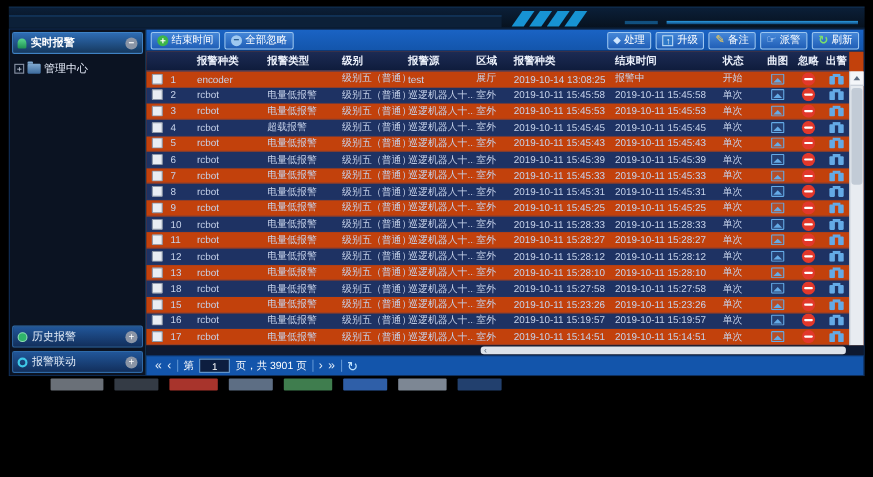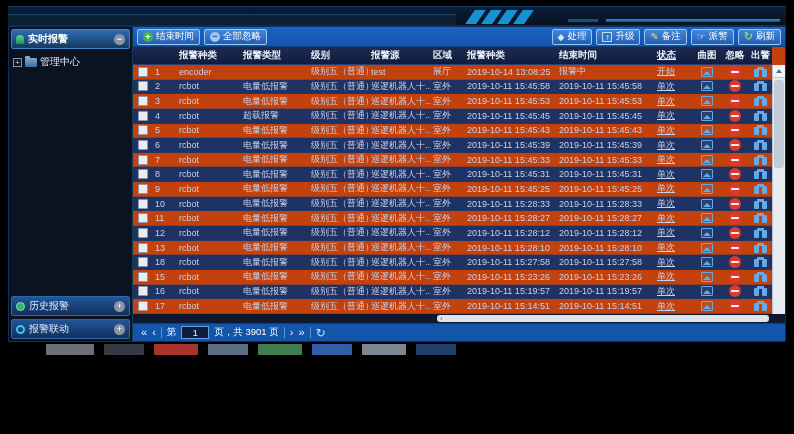--- a/index.html
+++ b/index.html
@@ -66,21 +66,21 @@
   .td,.th{display:flex;align-items:center;white-space:nowrap;overflow:hidden;padding:0 2px;}
   .c-check{width:20px;justify-content:center;}
   .c-num{width:24px;}
   .c-cat{width:64px;}
   .c-type{width:68px;}
   .c-level{width:60px;}
   .c-src{width:62px;}
   .c-area{width:34px;}
   .c-start{width:92px;}
   .c-end{width:98px;}
-  .c-status{width:38px;text-decoration:underline;}
+  .c-status{width:38px;}
   .c-chart{width:28px;justify-content:center;}
   .c-ignore{width:28px;justify-content:center;font-family:Liberation Serif, serif;}
   .c-disp{flex:1;justify-content:center;text-align:center;}
   .cbx{width:10px;height:10px;background:#e9edf3;border:1px solid #8d97a8;border-radius:1px;cursor:pointer;}
   .icon-pic{width:12px;height:10px;border:1px solid #64aae6;border-radius:1px;position:relative;background:rgba(100,170,230,.12);cursor:pointer;}
   .icon-pic::after{content:"";position:absolute;left:1px;bottom:1px;border-left:4px solid transparent;border-right:4px solid transparent;border-bottom:4px solid #64aae6;}
   .icon-stop{width:12px;height:12px;border-radius:50%;background:#e2382b;position:relative;cursor:pointer;}
   .icon-stop::after{content:"";position:absolute;left:2px;top:5px;width:8px;height:2px;background:#fff;border-radius:1px;}
   .icon-bino{width:13px;height:10px;position:relative;cursor:pointer;
         background:linear-gradient(#64aae6,#64aae6) top center/7px 3px no-repeat;}

